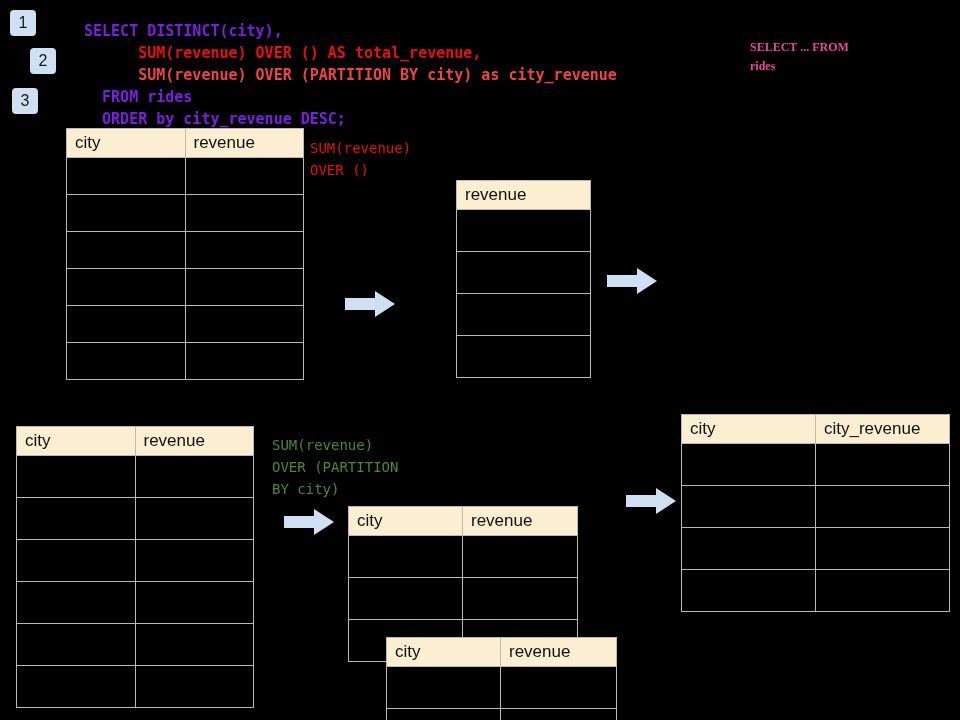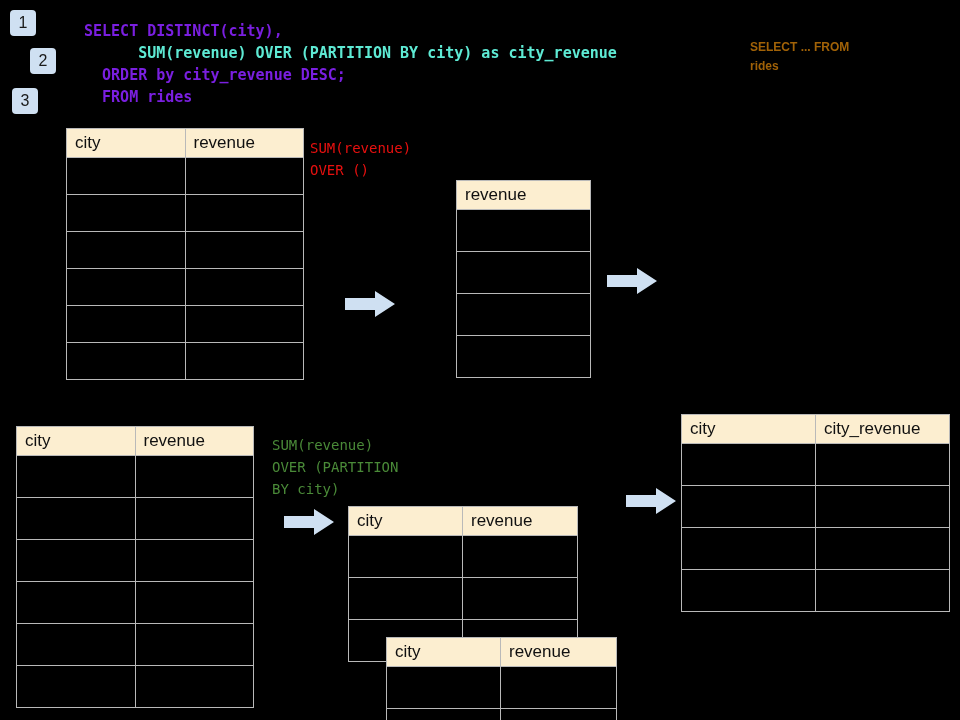--- a/index.html
+++ b/index.html
@@ -30,30 +30,30 @@
     position:absolute;
     font-family:"DejaVu Sans Mono", monospace;
     font-size:15px;
     line-height:22px;
     white-space:pre;
     letter-spacing:0px;
     font-weight:bold;
   }
   .code .purple{color:#7a1fe0;}
   .code .red{color:#e8100f;}
-  .code .green{color:#5eead4;}
+  .code .green{color:#ef4444;}
 
   .code-side{
     position:absolute;
-    font-family:Liberation Sans, sans-serif;
+    font-family:Liberation Serif, serif;
     font-size:12px;
     line-height:19px;
     white-space:pre;
     font-weight:bold;
-    color:#a16207;
+    color:#ec4899;
   }
 
   
   .annot{
     position:absolute;
     font-family:"DejaVu Sans Mono", monospace;
     font-size:14px;
     line-height:22px;
     white-space:pre;
     font-weight:normal;
@@ -92,21 +92,21 @@
 <body>
 
 <div class="stage">
 
   <div id="badges">
       <div class="badge" style="left: 10px; top: 10px;">1</div>
       <div class="badge" style="left: 30px; top: 48px;">2</div>
       <div class="badge" style="left: 12px; top: 88px;">3</div>
     </div>
 
-  <div class="code" id="sql-code" style="left:84px;top:20px;"><div class="purple">SELECT DISTINCT(city),</div><div class="green">      SUM(revenue) OVER (PARTITION BY city) as city_revenue</div><div class="purple">  ORDER by city_revenue DESC;</div><div class="purple">  FROM rides</div></div>
+  <div class="code" id="sql-code" style="left:84px;top:20px;"><div class="purple">SELECT DISTINCT(city),</div><div class="red">      SUM(revenue) OVER () AS total_revenue,</div><div class="green">      SUM(revenue) OVER (PARTITION BY city) as city_revenue</div><div class="purple">  FROM rides</div><div class="purple">  ORDER by city_revenue DESC;</div></div>
 
   <div class="code-side" id="side-note" style="left:750px;top:38px;">SELECT ... FROM
 rides</div>
 
   <div id="annotations">
       <div class="annot red" style="left: 310px; top: 137px;">SUM(revenue)
 OVER ()</div>
       <div class="annot green" style="left: 272px; top: 434px;">SUM(revenue)
 OVER (PARTITION
 BY city)</div>

